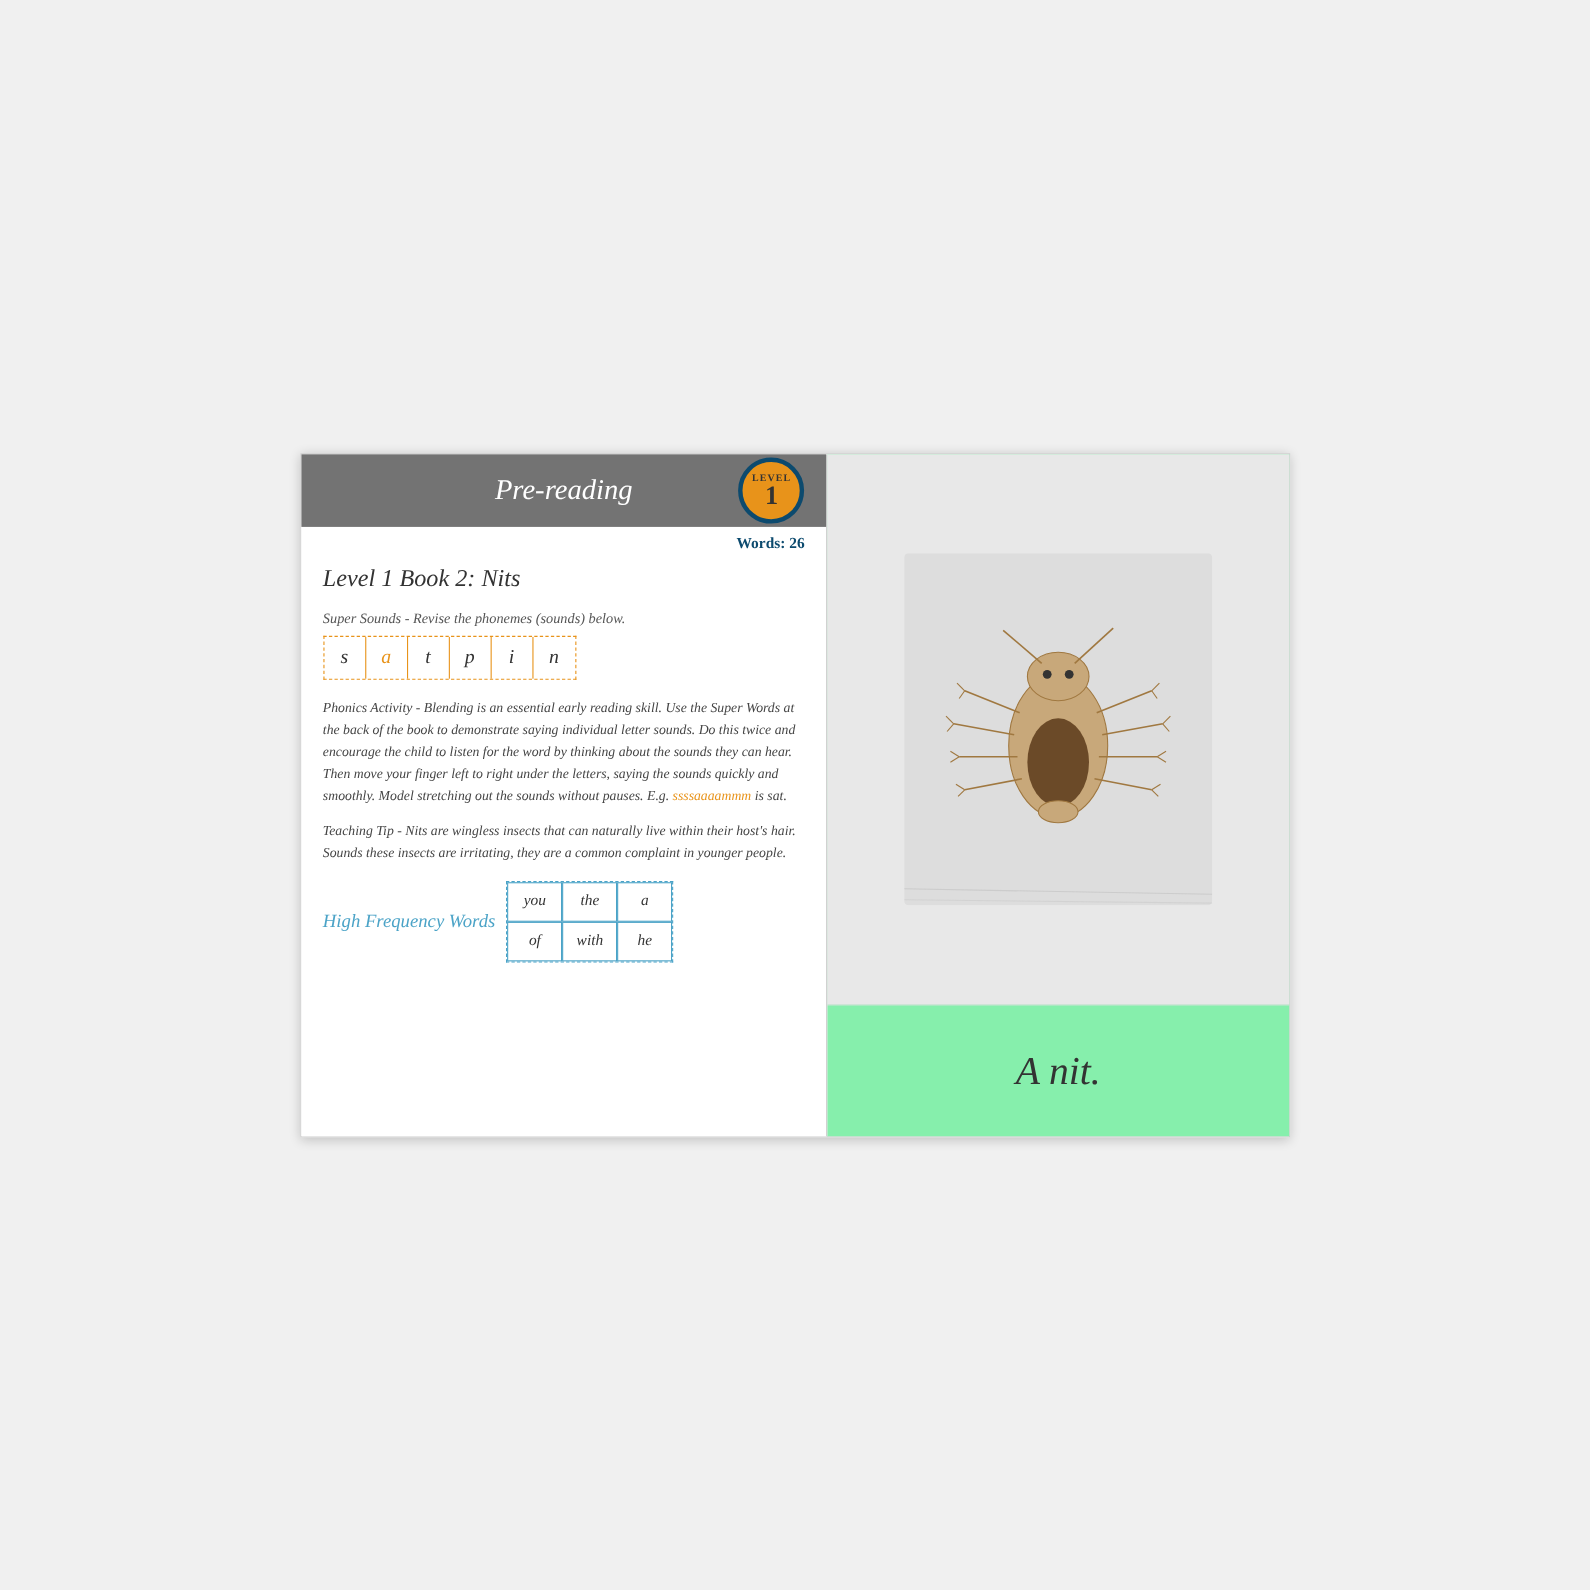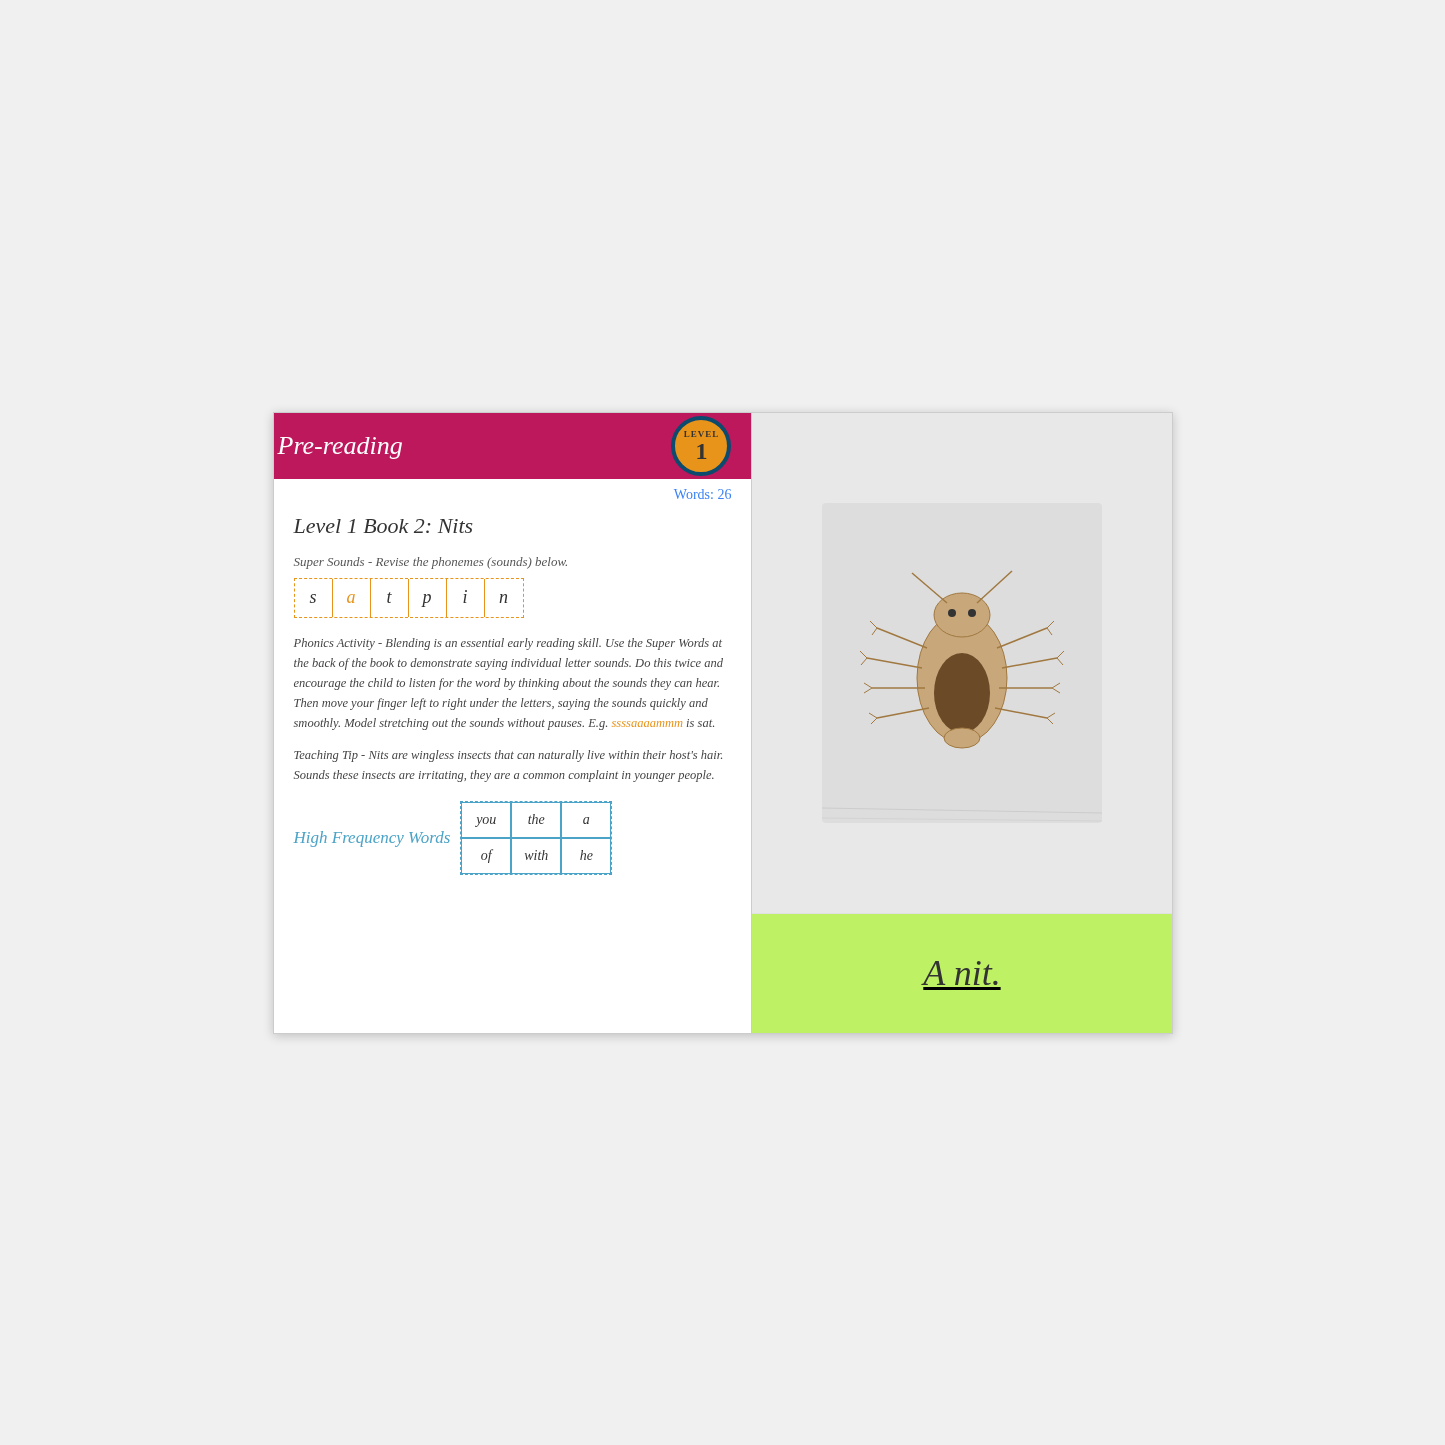--- a/index.html
+++ b/index.html
@@ -24,24 +24,24 @@
     
     .left-panel {
       width: 480px;
       background: #fff;
       padding: 0;
       position: relative;
       border-right: 1px solid #ccc;
     }
 
     .header-bar {
-      background: #be185d;
-      padding: 18px 4px;
-      display: flex;
-      justify-content: flex-start;
+      background: #737373;
+      padding: 18px 36px;
+      display: flex;
+      justify-content: center;
       align-items: center;
       position: relative;
     }
 
     .pre-reading-title {
       font-size: 26px;
       color: #fff;
       font-style: italic;
       font-family: 'Palatino Linotype', Palatino, Georgia, serif;
     }
@@ -78,22 +78,22 @@
 
     .words-count {
       text-align: right;
       padding: 8px 20px 0 20px;
       font-size: 14px;
       font-family: Georgia, serif;
       color: #333;
     }
 
     .words-count span {
-      color: #3b82f6;
-      font-weight: normal;
+      color: #0c4a6e;
+      font-weight: bold;
     }
 
     .book-title {
       padding: 10px 20px 5px 20px;
       font-size: 22px;
       font-style: italic;
       font-family: 'Palatino Linotype', Palatino, Georgia, serif;
       color: #333;
     }
 
@@ -183,24 +183,23 @@
       justify-content: center;
       font-size: 14px;
       font-style: italic;
       color: #333;
       border: 0.5px solid #4BA3C7;
     }
 
     
     .right-panel {
       width: 420px;
-      background: #bef264;
+      background: #86efac;
       display: flex;
       flex-direction: column;
-      text-decoration: underline;
     }
 
     .image-area {
       flex: 1;
       background: #e8e8e8;
       overflow: hidden;
       display: flex;
       align-items: center;
       justify-content: center;
       min-height: 500px;

